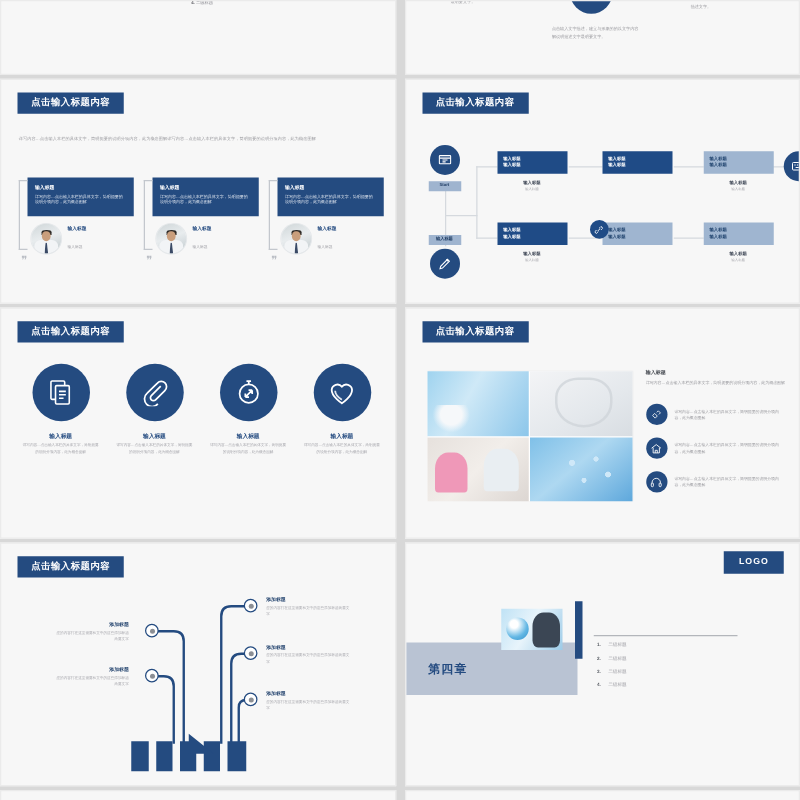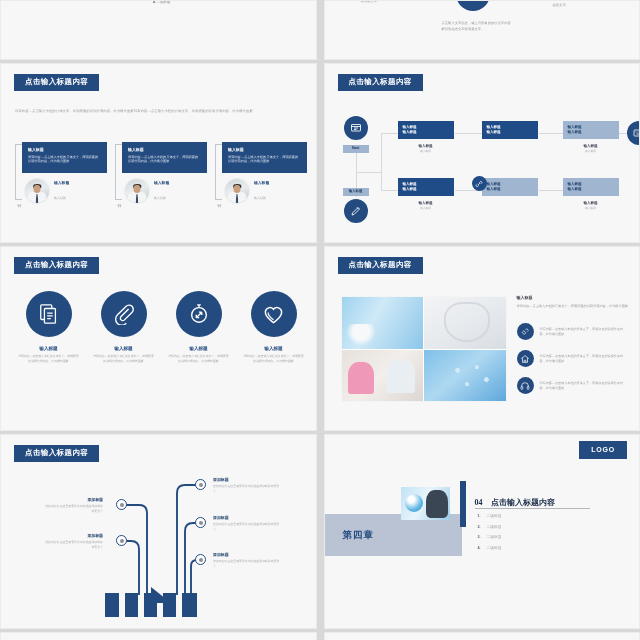--- a/index.html
+++ b/index.html
@@ -589,24 +589,20 @@
 
   <div class="slide">
     <div class="s6-logo">LOGO</div>
 
     <div class="s6-band">
       <span>第四章</span>
     </div>
     <div class="s6-thumb"></div>
     <div class="s6-bar"></div>
 
-    <div class="s6-head">
-      <span class="num">04</span>
-      <span class="tx">点击输入标题内容</span>
-    </div>
     <div class="s6-rule"></div>
 
     <ul class="s6-ol">
       <li>
         <b>1.</b>
         <span>二级标题</span>
       </li>
       <li>
         <b>2.</b>
         <span>二级标题</span>

